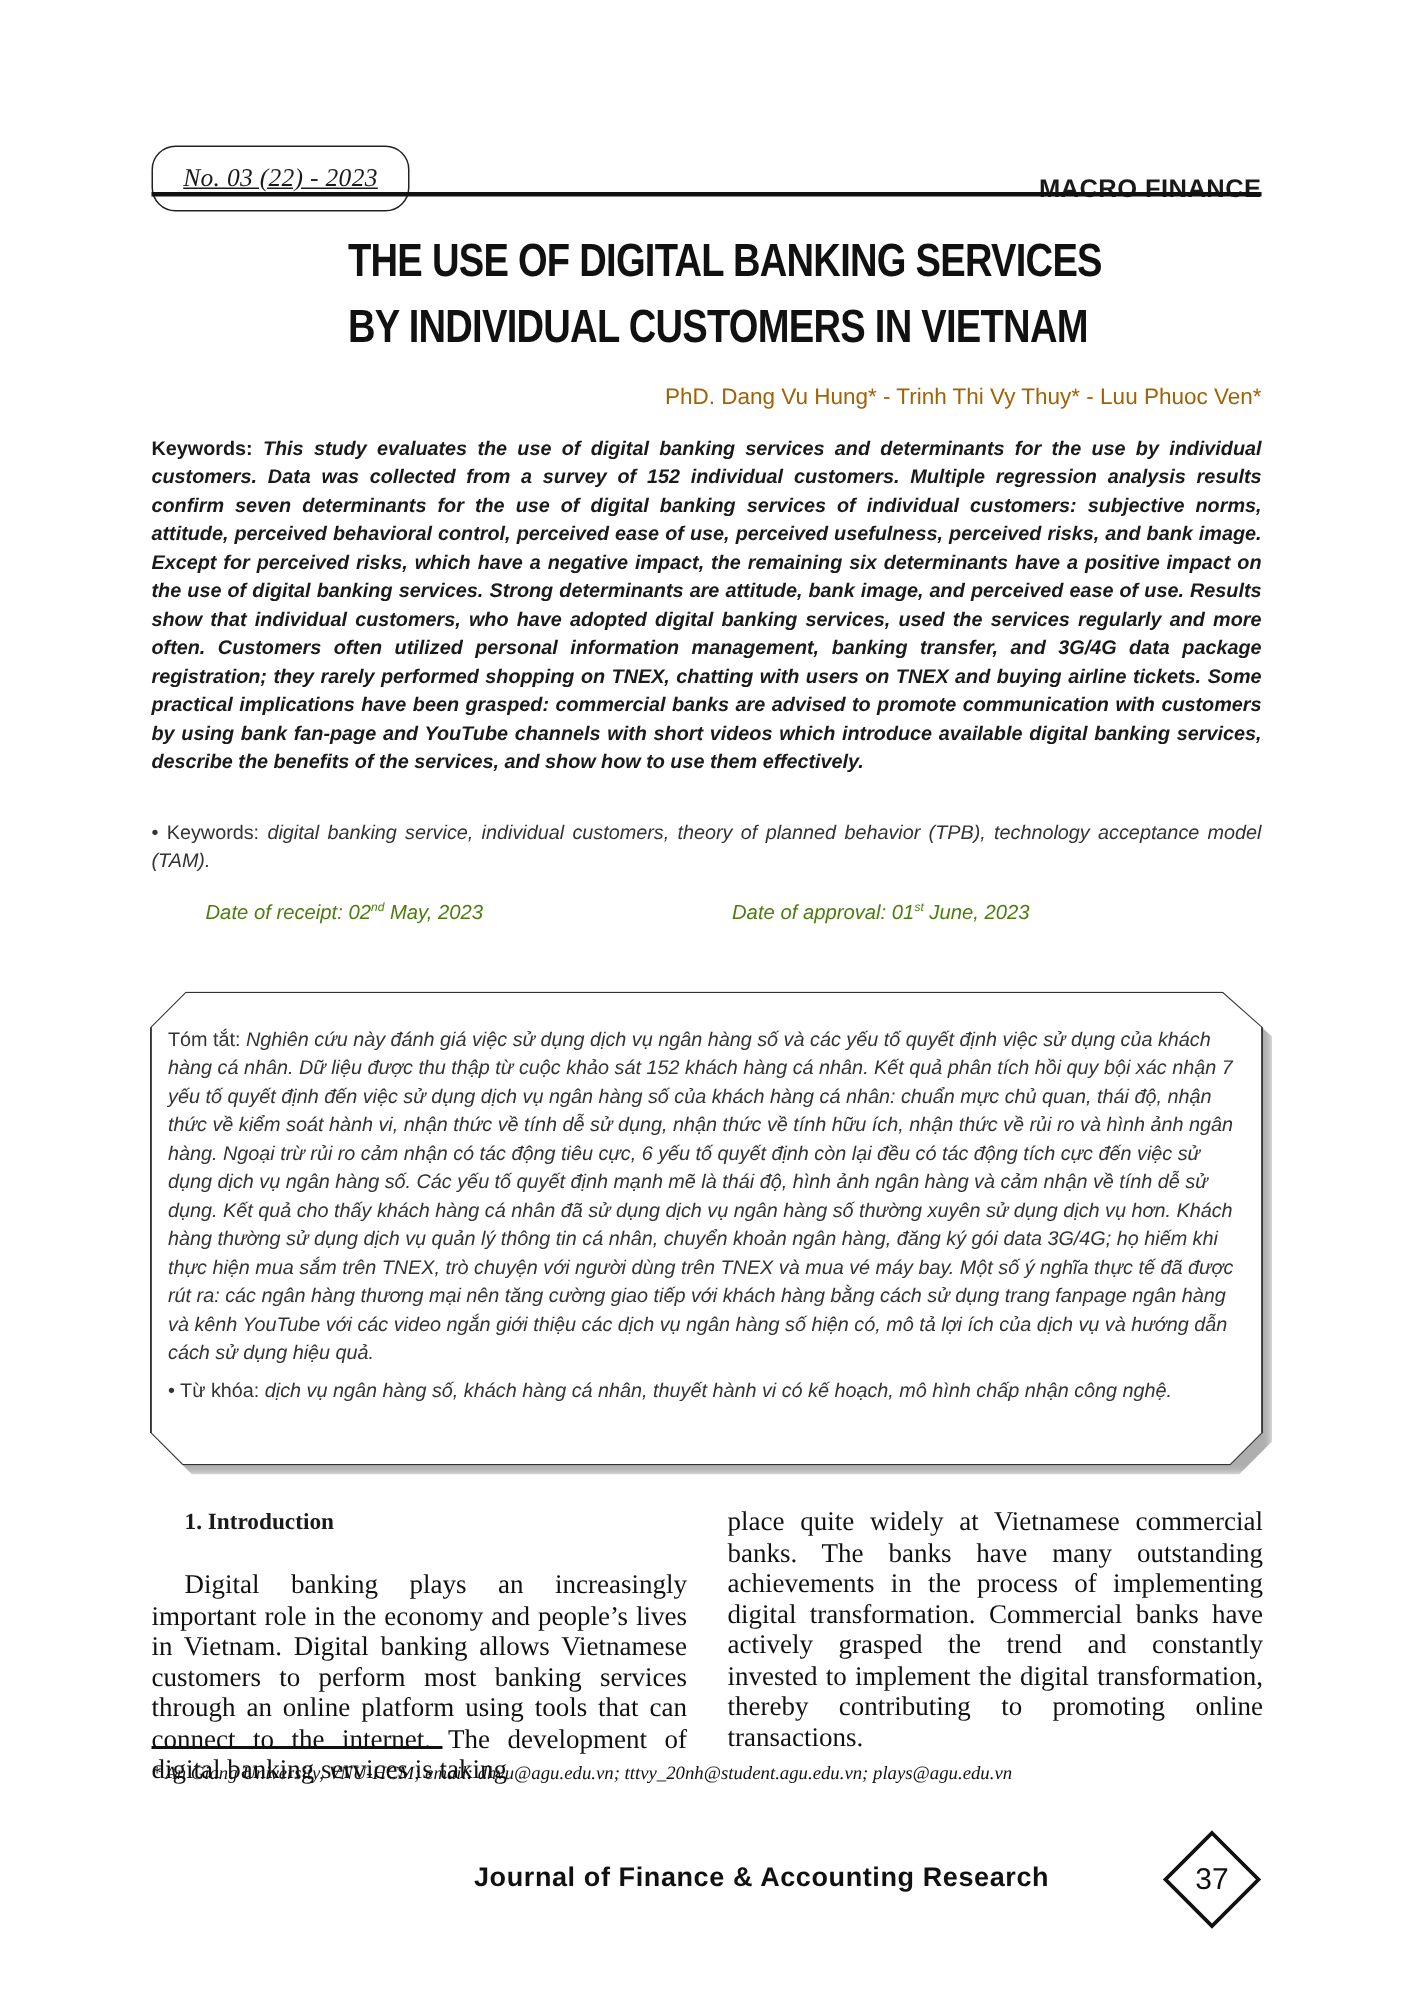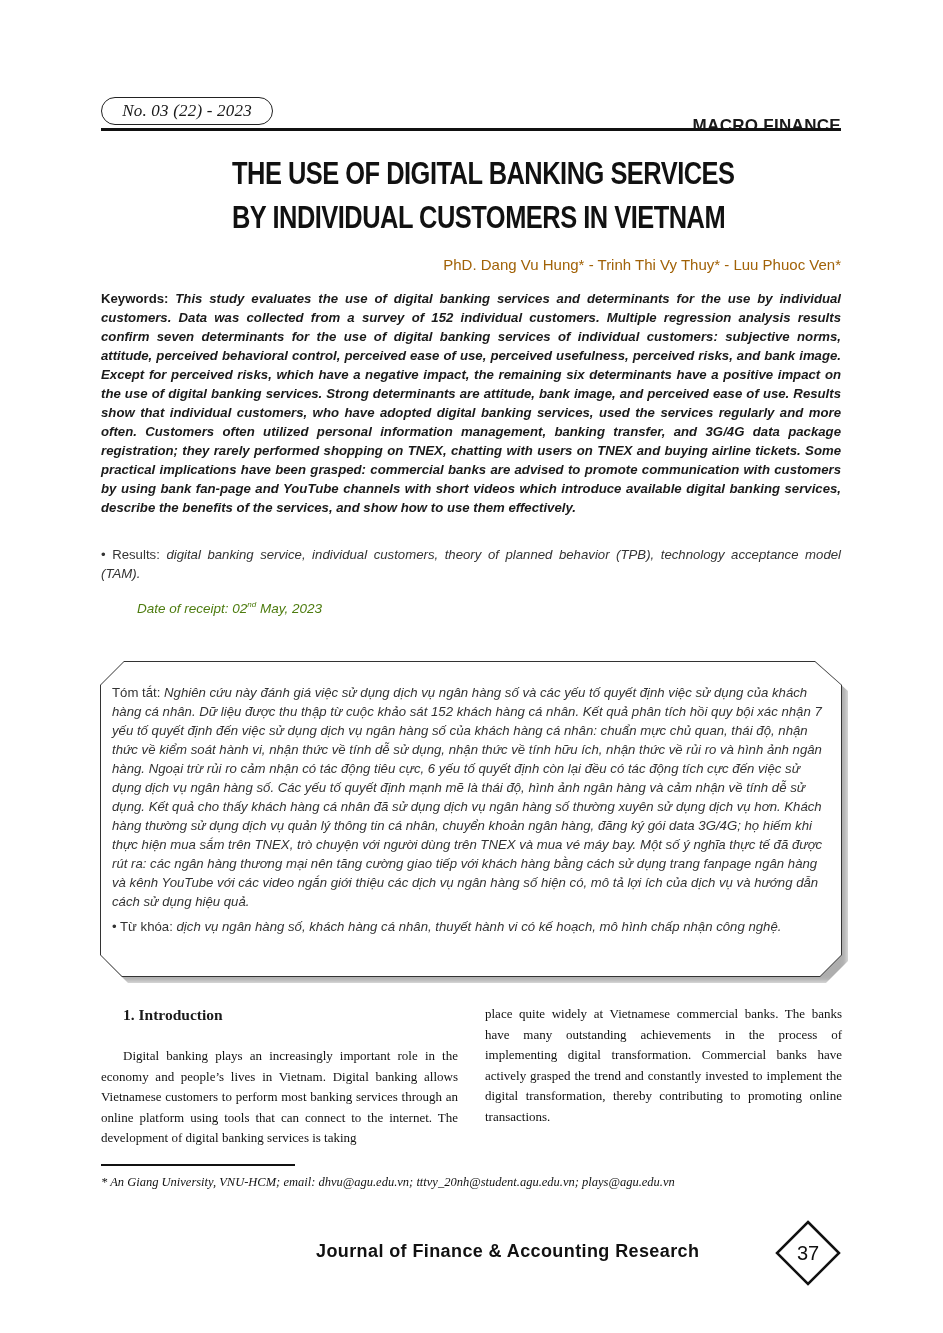--- a/index.html
+++ b/index.html
@@ -1,22 +1,22 @@
 <!DOCTYPE html>
 <html><head>
 <meta charset="utf-8">
 <style>
   html, body { margin: 0; padding: 0; background: #ffffff; }
   body { width: 943px; height: 1333px; position: relative; overflow: hidden; color: #1a1a1a; }
 
   .issue-pill {
-    position: absolute; left: 101px; top: 97px; width: 172px; height: 28px;
+    position: absolute; left: 101px; top: 97px; width: 172px; height: 44px;
     border: 1.5px solid #222; border-radius: 16px; box-sizing: border-box;
     font-family: "Liberation Serif", serif; font-style: italic; font-size: 17px;
-    display: flex; align-items: center; justify-content: center; letter-spacing: 0.2px;
+    display: flex; align-items: center; justify-content: center; letter-spacing: 0.2px; text-decoration: underline;
   }
   .section-label {
     position: absolute; right: 102px; top: 116px;
     font-family: "Liberation Sans", sans-serif; font-weight: bold; font-size: 17px; letter-spacing: 0.3px;
   }
   .header-rule {
     position: absolute; left: 101px; right: 102px; top: 128px; height: 3px; background: #111;
   }
 
   .title {
@@ -72,21 +72,21 @@
   .vn-text .body { font-style: italic; }
   .vn-kw { margin-top: 6px; }
   .vn-kw .kw { font-style: italic; }
 
   .intro-heading {
     position: absolute; left: 123px; top: 1006px;
     font-family: "Liberation Serif", serif; font-weight: bold; font-size: 15.5px;
   }
   .col {
     position: absolute; width: 357px;
-    font-family: "Liberation Serif", serif; font-size: 13px; line-height: 20.5px;
+    font-family: "Liberation Serif", serif; font-size: 18px; line-height: 20.5px;
     text-align: justify; color: #111;
   }
   .col-left { left: 101px; top: 1030px; text-indent: 22px; margin-top: 16px; }
   .col-right { left: 485px; top: 1004px; }
 
   .footnote-rule { position: absolute; left: 101px; top: 1164px; width: 194px; height: 2px; background: #111; }
   .footnote {
     position: absolute; left: 101px; top: 1175px;
     font-family: "Liberation Serif", serif; font-style: italic; font-size: 12.5px; color: #111;
   }
@@ -117,26 +117,27 @@
   <div>BY INDIVIDUAL CUSTOMERS IN VIETNAM</div>
 </div>
 <div class="authors">PhD. Dang Vu Hung* - Trinh Thi Vy Thuy* - Luu Phuoc Ven*</div>
 
 <div class="abstract">
   <span>Keywords:</span>
   <span class="body">This study evaluates the use of digital banking services and determinants for the use by individual customers. Data was collected from a survey of 152 individual customers. Multiple regression analysis results confirm seven determinants for the use of digital banking services of individual customers: subjective norms, attitude, perceived behavioral control, perceived ease of use, perceived usefulness, perceived risks, and bank image. Except for perceived risks, which have a negative impact, the remaining six determinants have a positive impact on the use of digital banking services. Strong determinants are attitude, bank image, and perceived ease of use. Results show that individual customers, who have adopted digital banking services, used the services regularly and more often. Customers often utilized personal information management, banking transfer, and 3G/4G data package registration; they rarely performed shopping on TNEX, chatting with users on TNEX and buying airline tickets. Some practical implications have been grasped: commercial banks are advised to promote communication with customers by using bank fan-page and YouTube channels with short videos which introduce available digital banking services, describe the benefits of the services, and show how to use them effectively.</span>
 </div>
 
 <div class="keywords">
-  <span>• Results:</span>
+  <span>• Keywords:</span>
   <span class="kw">digital banking service, individual customers, theory of planned behavior (TPB), technology acceptance model (TAM).</span>
 </div>
 
 <div class="dates">
   <div><span>Date of receipt: 02</span><sup>nd</sup><span> May, 2023</span></div>
+  <div><span>Date of approval: 01</span><sup>st</sup><span> June, 2023</span></div>
 </div>
 
 <div class="vn-box-shadow"></div>
 <div class="vn-box-border"></div>
 <div class="vn-box"></div>
 <div class="vn-text">
   <div>
     <span>Tóm tắt:</span>
     <span class="body">Nghiên cứu này đánh giá việc sử dụng dịch vụ ngân hàng số và các yếu tố quyết định việc sử dụng của khách hàng cá nhân. Dữ liệu được thu thập từ cuộc khảo sát 152 khách hàng cá nhân. Kết quả phân tích hồi quy bội xác nhận 7 yếu tố quyết định đến việc sử dụng dịch vụ ngân hàng số của khách hàng cá nhân: chuẩn mực chủ quan, thái độ, nhận thức về kiểm soát hành vi, nhận thức về tính dễ sử dụng, nhận thức về tính hữu ích, nhận thức về rủi ro và hình ảnh ngân hàng. Ngoại trừ rủi ro cảm nhận có tác động tiêu cực, 6 yếu tố quyết định còn lại đều có tác động tích cực đến việc sử dụng dịch vụ ngân hàng số. Các yếu tố quyết định mạnh mẽ là thái độ, hình ảnh ngân hàng và cảm nhận về tính dễ sử dụng. Kết quả cho thấy khách hàng cá nhân đã sử dụng dịch vụ ngân hàng số thường xuyên sử dụng dịch vụ hơn. Khách hàng thường sử dụng dịch vụ quản lý thông tin cá nhân, chuyển khoản ngân hàng, đăng ký gói data 3G/4G; họ hiếm khi thực hiện mua sắm trên TNEX, trò chuyện với người dùng trên TNEX và mua vé máy bay. Một số ý nghĩa thực tế đã được rút ra: các ngân hàng thương mại nên tăng cường giao tiếp với khách hàng bằng cách sử dụng trang fanpage ngân hàng và kênh YouTube với các video ngắn giới thiệu các dịch vụ ngân hàng số hiện có, mô tả lợi ích của dịch vụ và hướng dẫn cách sử dụng hiệu quả.</span>
   </div>

